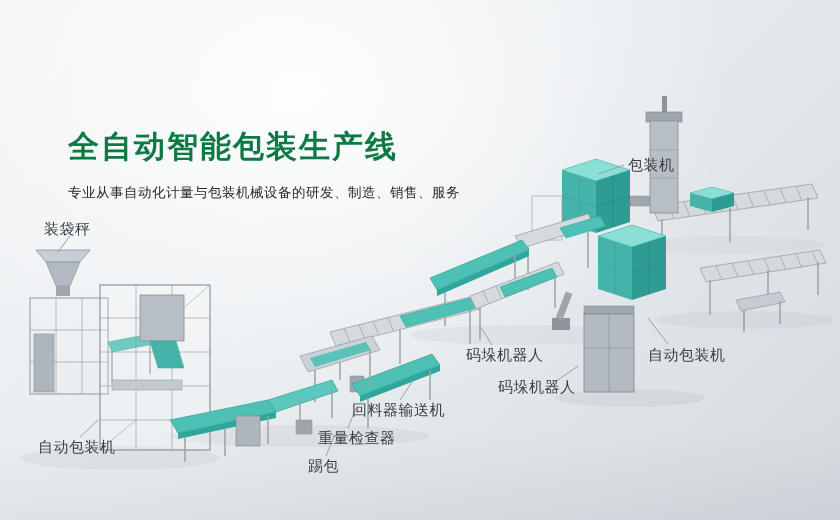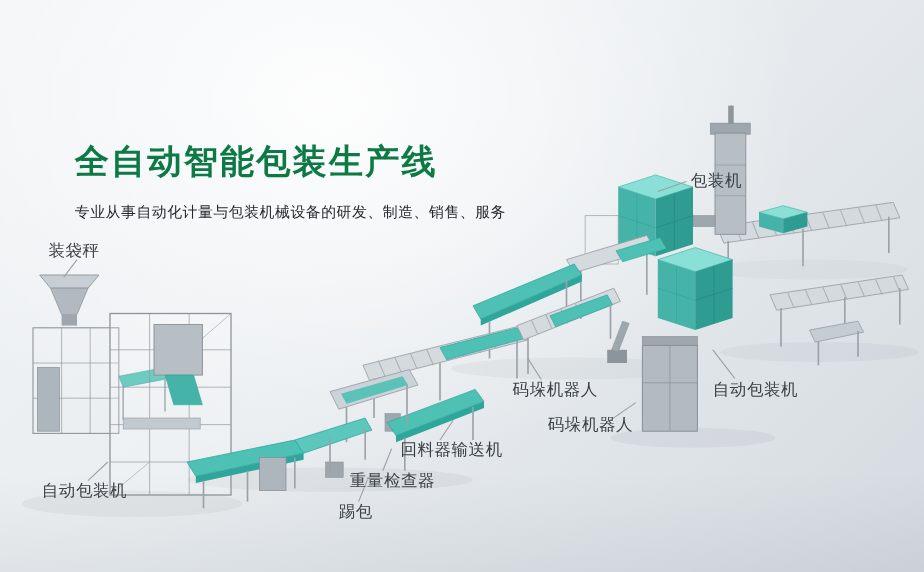--- a/index.html
+++ b/index.html
@@ -253,18 +253,18 @@
   </svg>
 
   <h1 class="hero-title">全自动智能包装生产线</h1>
   <p class="hero-subtitle">专业从事自动化计量与包装机械设备的研发、制造、销售、服务</p>
 
   <div class="label" style="left:44px;top:221px">装袋秤</div>
   <div class="label" style="left:628px;top:157px">包装机</div>
   <div class="label" style="left:466px;top:347px">码垛机器人</div>
   <div class="label" style="left:648px;top:347px">自动包装机</div>
   <div class="label" style="left:498px;top:379px">码垛机器人</div>
-  <div class="label" style="left:364px;top:402px">回料器输送机</div>
+  <div class="label" style="left:352px;top:402px">回料器输送机</div>
   <div class="label" style="left:318px;top:430px">重量检查器</div>
   <div class="label" style="left:308px;top:458px">踢包</div>
   <div class="label" style="left:38px;top:439px">自动包装机</div>
 
 </div>
 
 </body></html>

